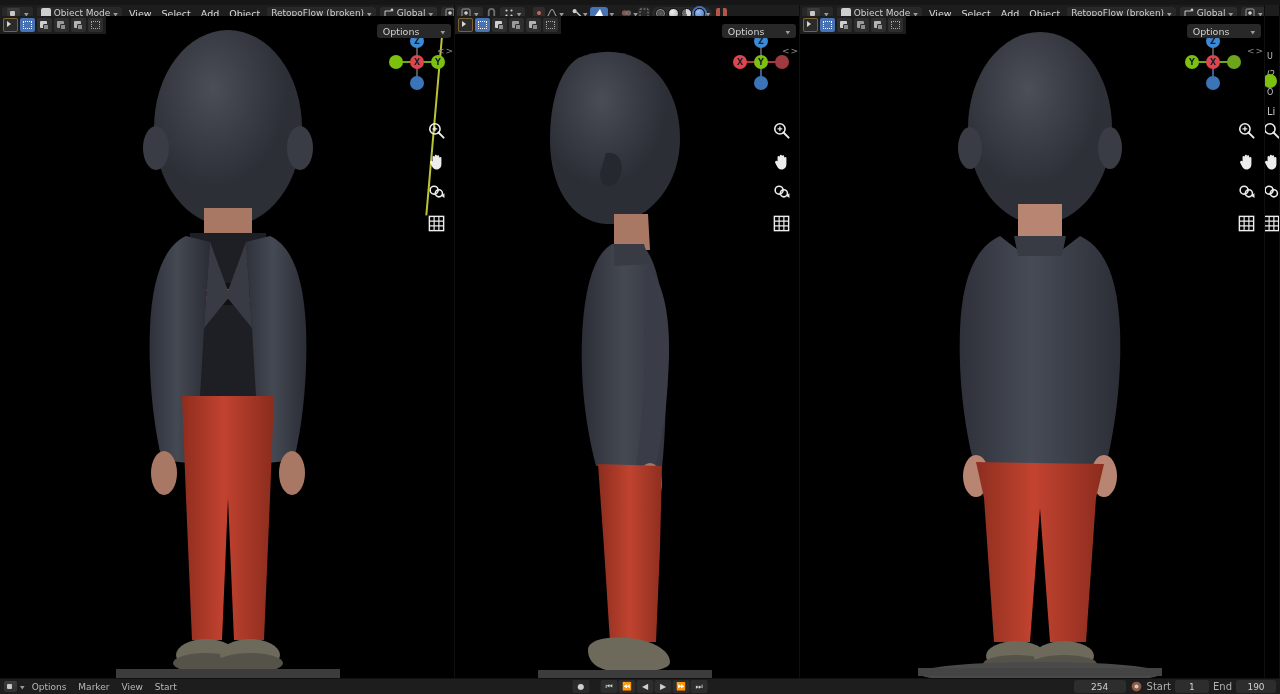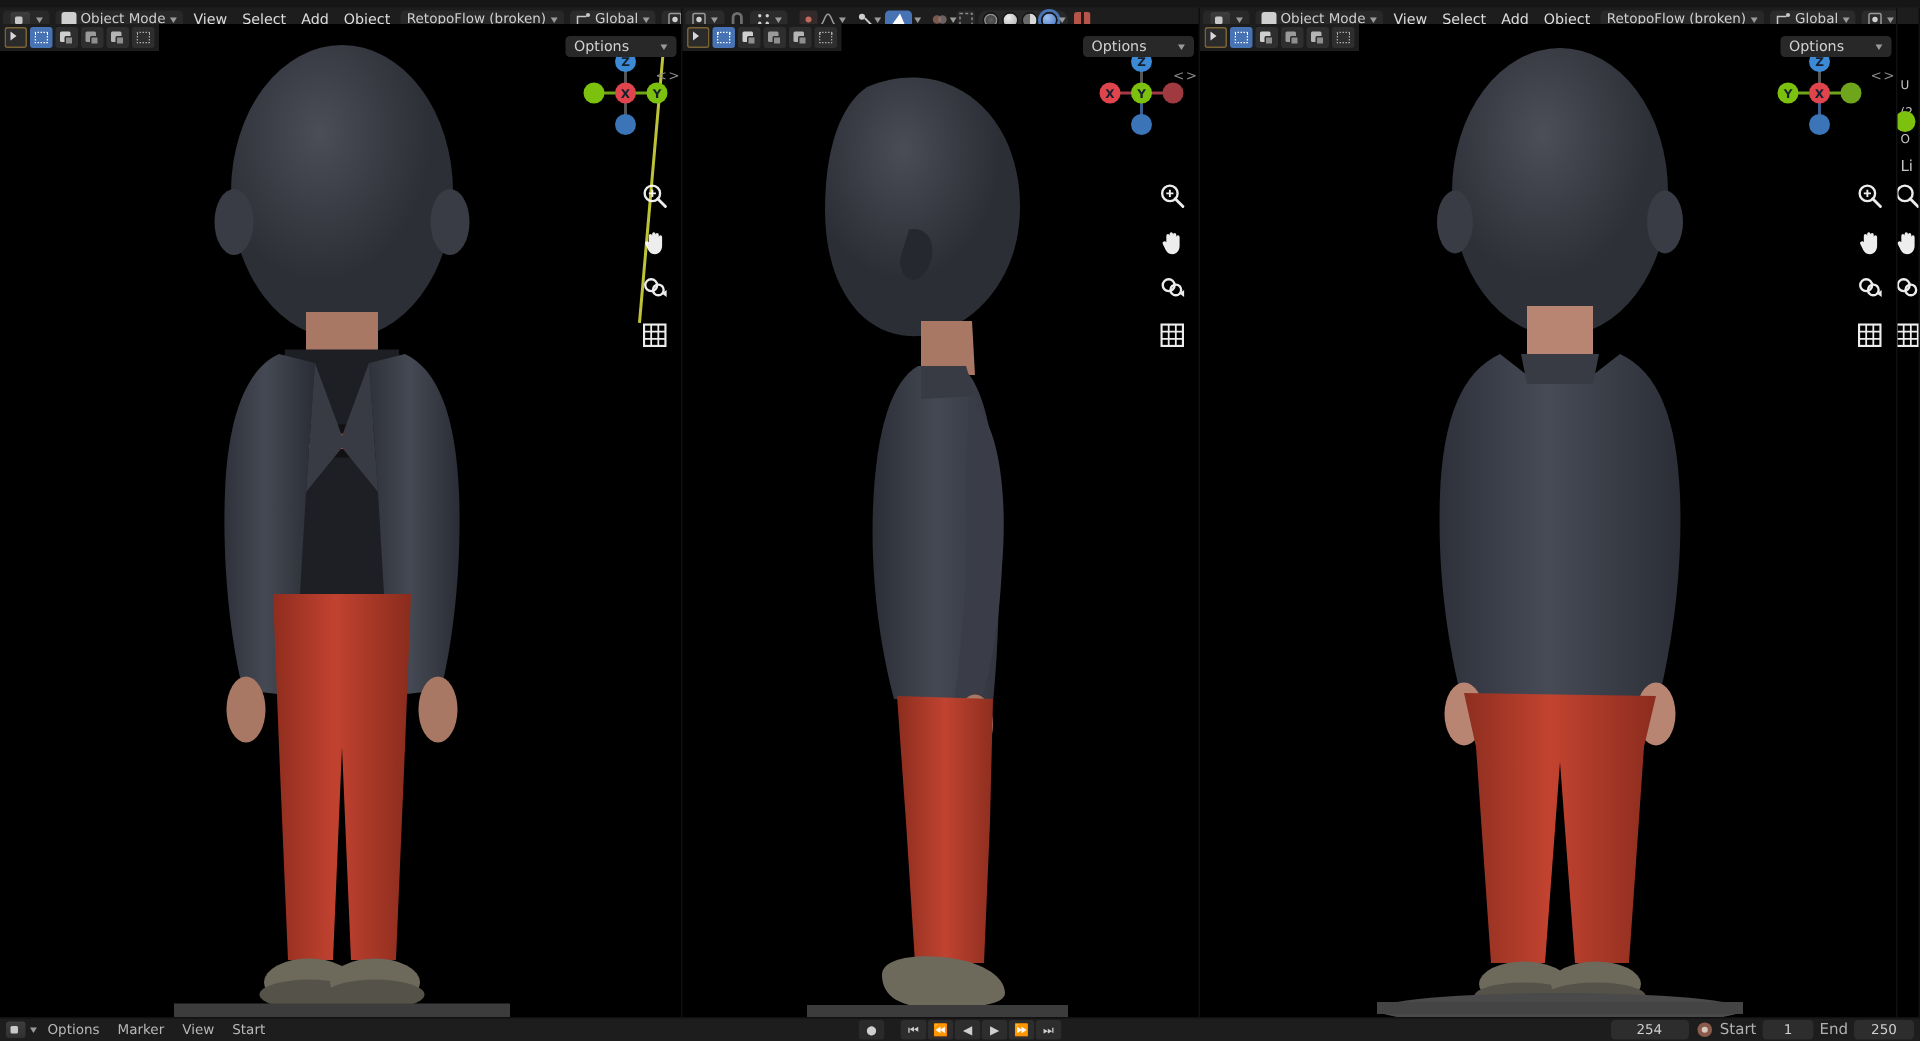--- a/index.html
+++ b/index.html
@@ -748,17 +748,17 @@
 
     <div class="tl-right">
       <span class="tl-field" style="min-width:52px">254</span>
       <svg style="width:13px;height:13px" viewBox="0 0 16 16">
         <circle cx="8" cy="8" r="6" fill="#8a5a4a"></circle>
           <circle cx="8" cy="8" r="2.5" fill="#d8c8c0"></circle>
       </svg>
       <span class="tl-lbl">Start</span>
       <span class="tl-field" style="min-width:34px">1</span>
       <span class="tl-lbl">End</span>
-      <span class="tl-field" style="min-width:40px">250</span>
+      <span class="tl-field" style="min-width:40px">190</span>
     </div>
   </div>
 
 </div>
 
 </body></html>

